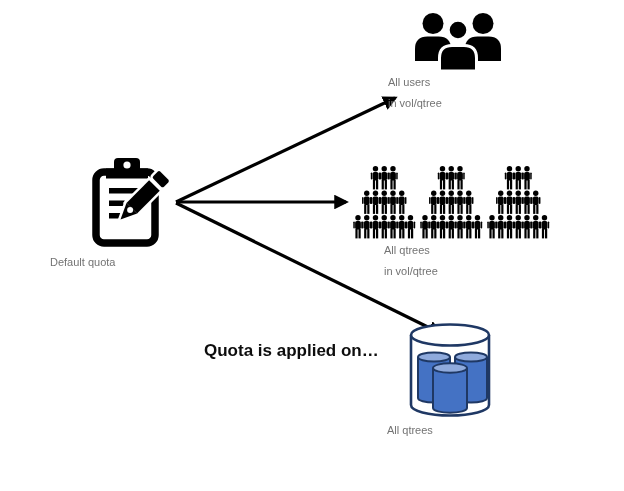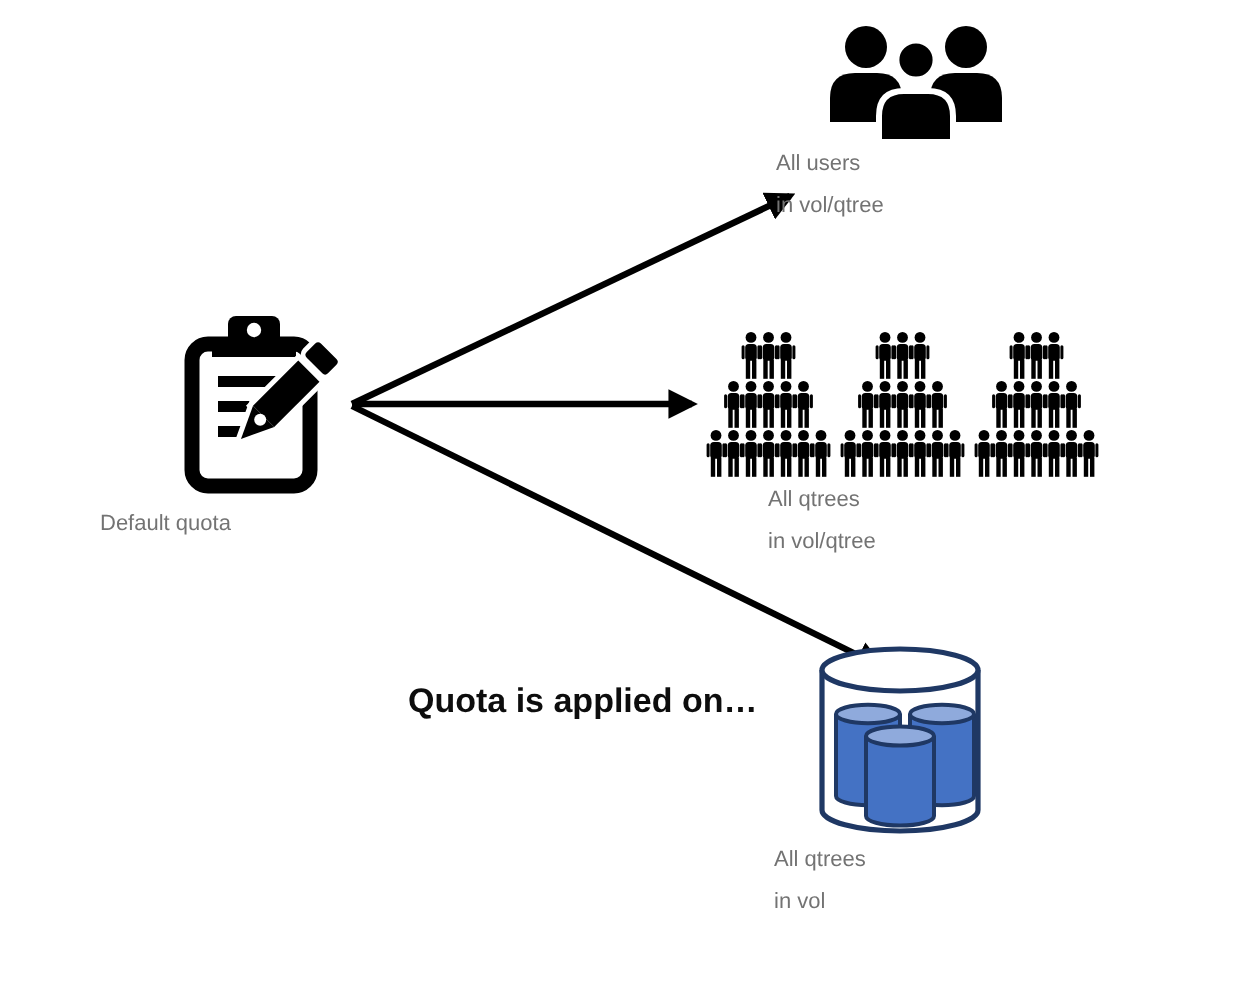--- a/index.html
+++ b/index.html
@@ -149,16 +149,15 @@
     <path d="M10,36 L10,77 A16,4.6 0 0 0 42,77 L42,36" style="fill:var(--cylinder-body,#4472C4);stroke:var(--cylinder-outline,#1F3864);stroke-width:2"></path>
     <ellipse cx="26" cy="36" rx="16" ry="4.6" style="fill:var(--cylinder-top,#8FAADC);stroke:var(--cylinder-outline,#1F3864);stroke-width:2"></ellipse>
     <path d="M47,36 L47,77 A16,4.6 0 0 0 79,77 L79,36" style="fill:var(--cylinder-body,#4472C4);stroke:var(--cylinder-outline,#1F3864);stroke-width:2"></path>
     <ellipse cx="63" cy="36" rx="16" ry="4.6" style="fill:var(--cylinder-top,#8FAADC);stroke:var(--cylinder-outline,#1F3864);stroke-width:2"></ellipse>
     <path d="M25,47 L25,87 A17,4.8 0 0 0 59,87 L59,47" style="fill:var(--cylinder-body,#4472C4);stroke:var(--cylinder-outline,#1F3864);stroke-width:2"></path>
     <ellipse cx="42" cy="47" rx="17" ry="4.8" style="fill:var(--cylinder-top,#8FAADC);stroke:var(--cylinder-outline,#1F3864);stroke-width:2"></ellipse>
   </svg>
 
   <div class="label" style="left:387px; top:420px; width:124px;">
     <div>All qtrees</div>
-    <div>in vol</div>
   </div>
 
 </div>
 
 </body></html>

